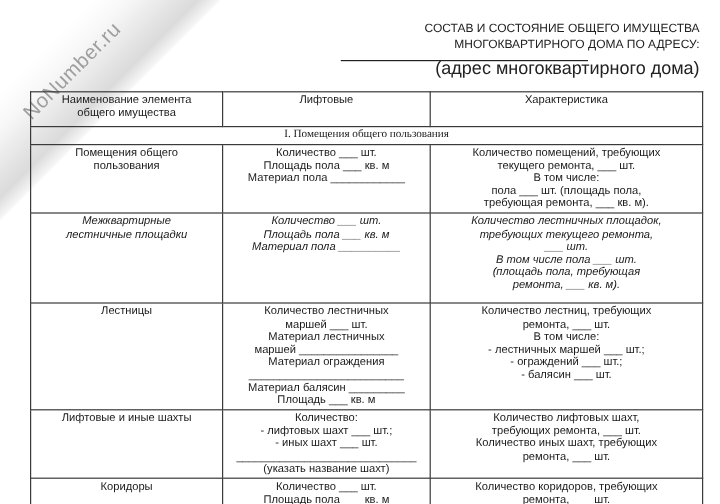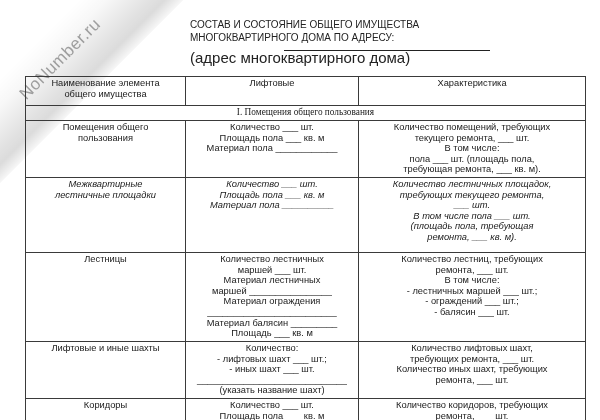--- a/index.html
+++ b/index.html
@@ -41,21 +41,21 @@
     letter-spacing: 0.5px;
     transform: translateY(-8px);
     white-space: nowrap;
   }
 
   
   .doc-header {
     position: absolute;
     left: 190px; top: 18px;
     width: 393px;
-    text-align: left;
+    text-align: right;
     font-size: 10px;
     line-height: 13px;
     color: #222;
   }
   .address-rule {
     width: 206px;
     margin: 6px auto 0 auto;
     border-top: 1.3px solid #222;
     height: 0;
   }

